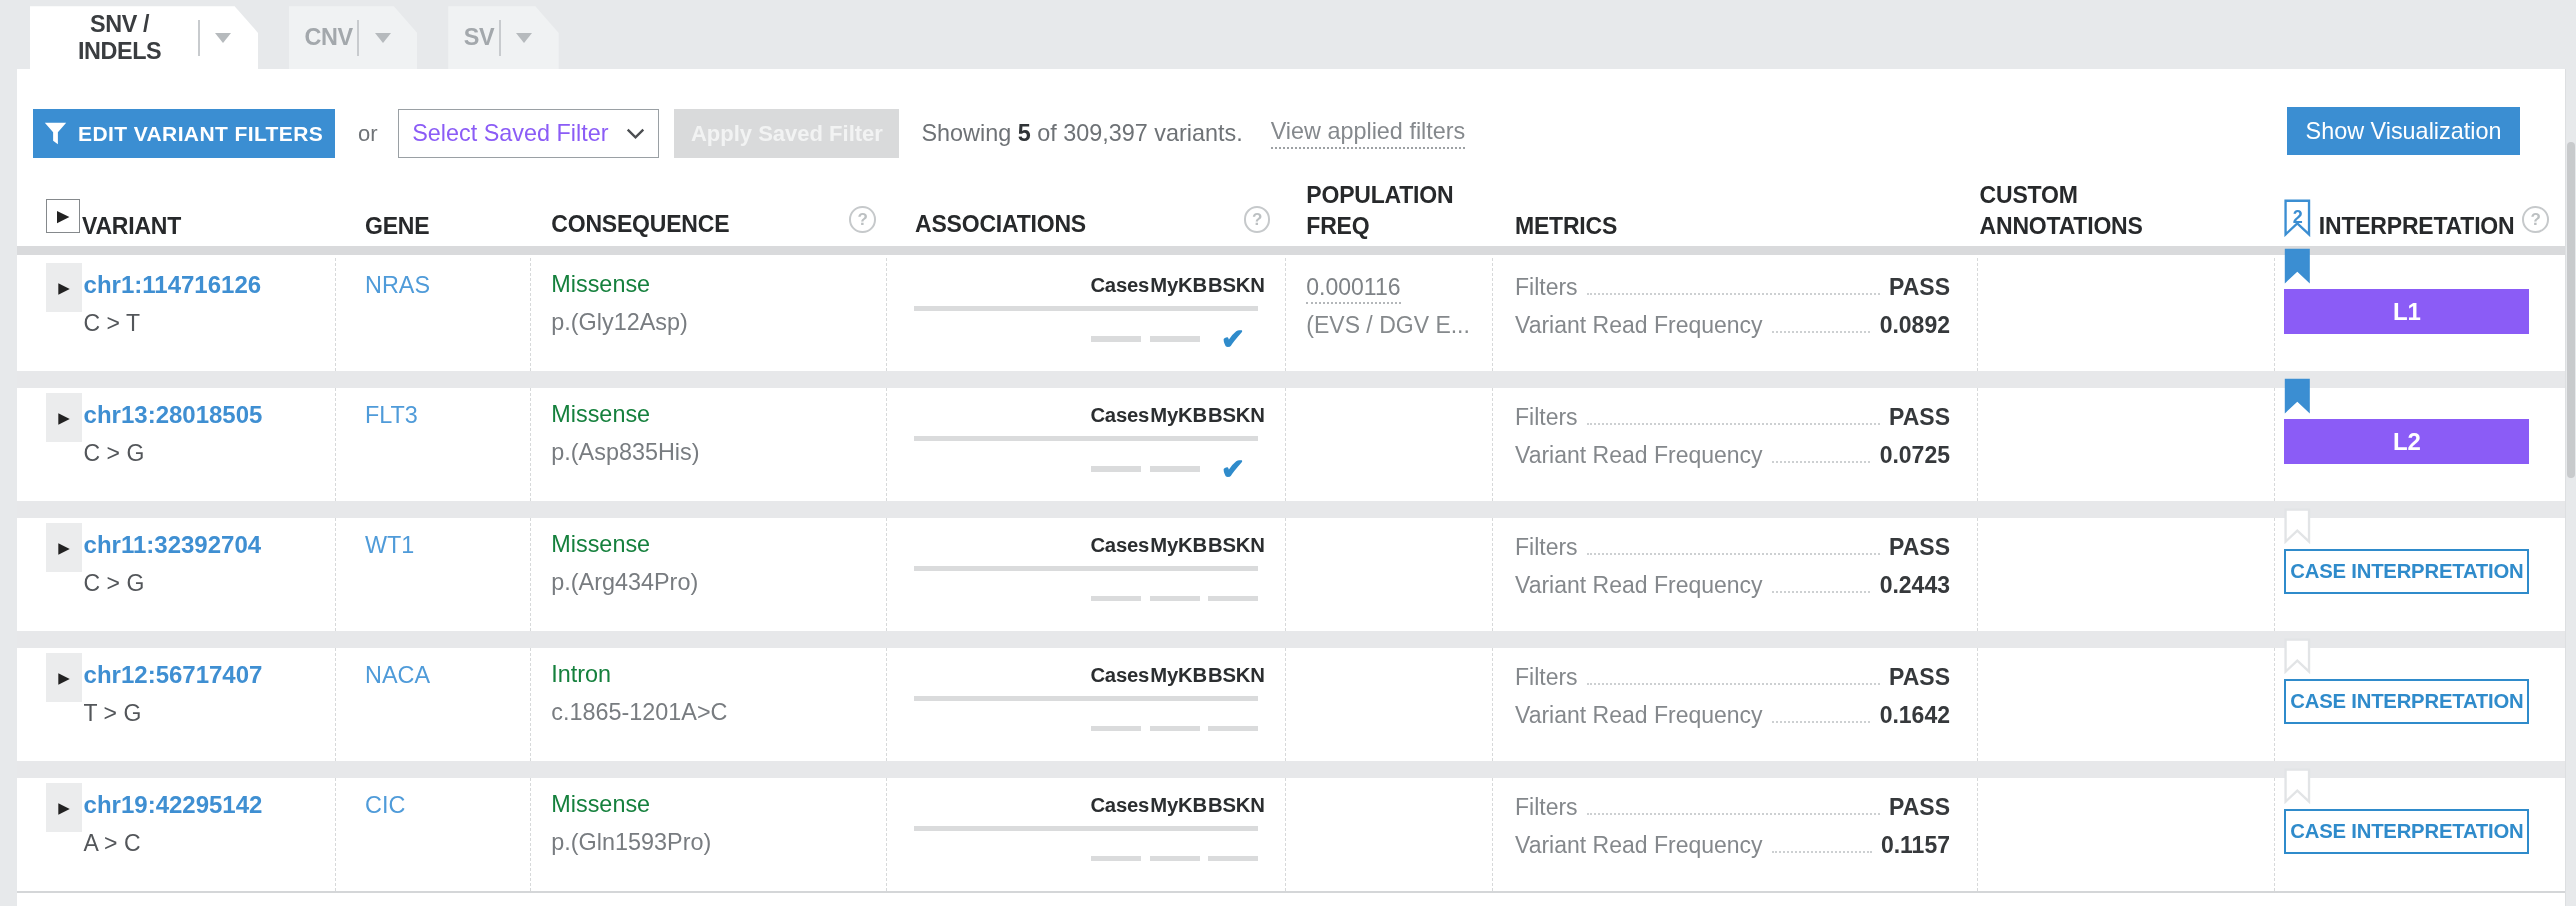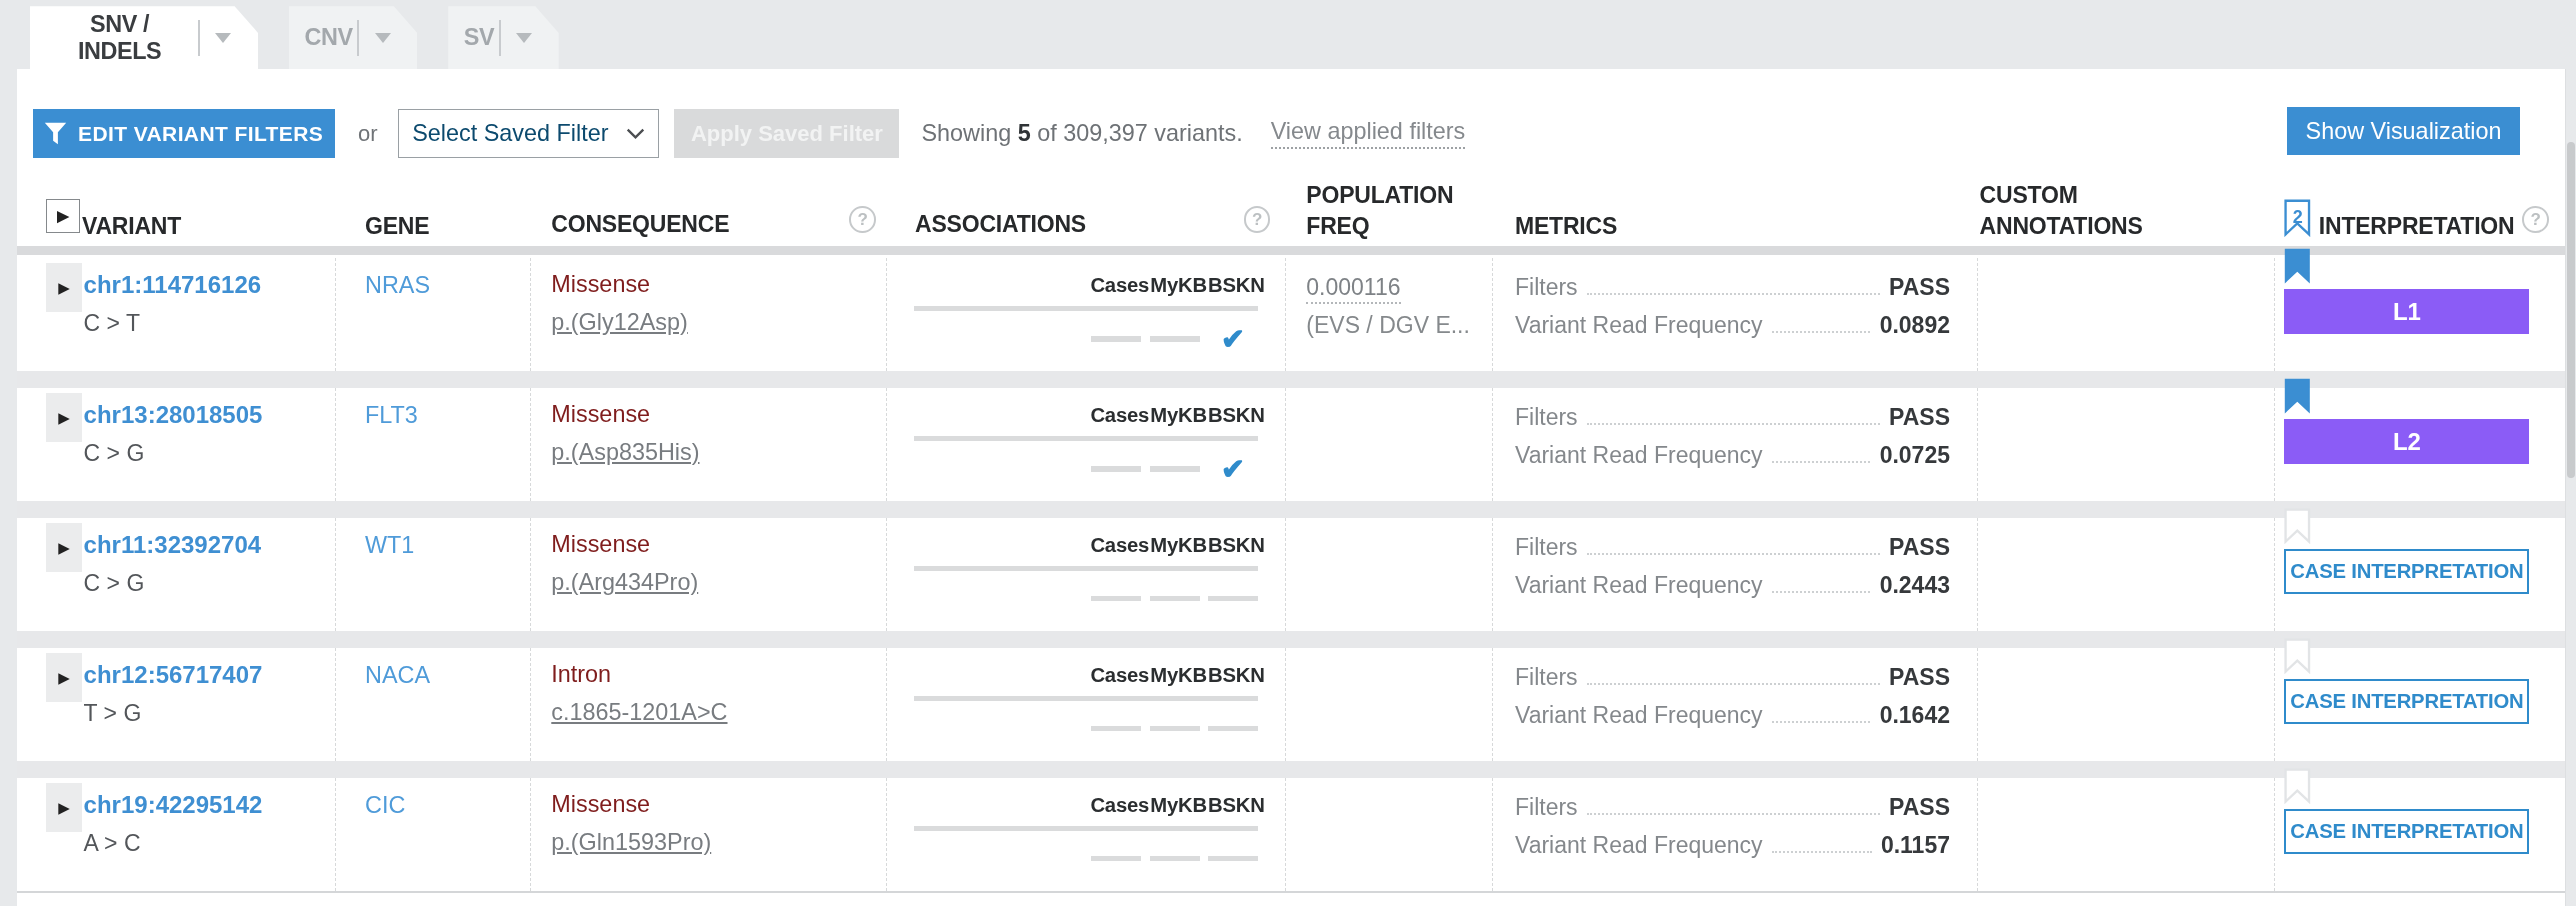--- a/index.html
+++ b/index.html
@@ -44,21 +44,21 @@
     display:flex; align-items:center; justify-content:center; gap:11px;
     font-weight:bold; font-size:21px; letter-spacing:0.4px; cursor:pointer;
     font-family:"Liberation Sans", sans-serif;
     text-align:right;
   }
   .btn-edit { width:302px; }
   .or-text { color:#6f7377; font-size:22px; margin:0 20.3px 0 23.4px; }
   .select-box {
     width:261px; height:49px; background:#fff; border:1.6px solid #9aa0a4;
     display:flex; align-items:center; justify-content:center; gap:17px;
-    font-size:23.4px; color:#0c4a6e; cursor:pointer;
+    font-size:23.4px; color:#8b5cf6; cursor:pointer;
   }
   .btn-disabled {
     width:225px; height:49px; margin-left:15.6px; background:#d9dadb; color:#f2f3f3;
     border:none; font-weight:bold; font-size:22px; display:flex; align-items:center; justify-content:center;
     font-family:"Liberation Sans", sans-serif;
   }
   .showing { margin-left:22px; font-size:23.4px; color:#6e7276; white-space:nowrap; }
   .showing b { color:#303437; }
   .view-filters {
     margin-left:28px; font-size:23.4px; color:#85898d; white-space:nowrap;
@@ -108,22 +108,22 @@
   .row-expander {
     margin:4.7px 0 0 29px; width:36px; height:49px; background:#ebeced;
     display:flex; align-items:center; justify-content:center; cursor:pointer;
   }
   .c-variant { padding:12.5px 0 0 1.6px; }
   .variant-link { display:block; color:#3f8fd2; font-weight:bold; font-size:24px; text-decoration:none; cursor:pointer; }
   .variant-change { margin-top:11px; color:#53565a; font-size:23px; }
   .c-gene { padding:14px 0 0 29px; }
   .gene-link { color:#4f9bd9; font-size:23.4px; text-decoration:none; cursor:pointer; }
   .c-cons { padding:12.5px 0 0 20.3px; }
-  .cons-type { color:#7f1d1d; font-size:23.4px; }
-  .cons-detail { margin-top:11px; color:#787c80; font-size:23.4px;text-decoration:underline; }
+  .cons-type { color:#15803d; font-size:23.4px; }
+  .cons-detail { margin-top:11px; color:#787c80; font-size:23.4px; }
 
   .assoc-block { width:344px; margin:15.6px 27px 0 auto; }
   .assoc-labels, .assoc-marks { display:grid; grid-template-columns:52px 50px 50px; gap:0 7.8px; justify-content:end; }
   .assoc-labels span { text-align:center; font-weight:bold; font-size:20.3px; color:#2b2e30; letter-spacing:-0.2px; }
   .assoc-rule { margin-top:9.4px; height:4.7px; background:#dadbdc; }
   .assoc-marks { margin-top:14px; height:28px; align-items:center; }
   .mark { display:flex; align-items:center; justify-content:center; }
   .mark.dash::after { content:""; width:50px; height:5.5px; background:#dadbdc; }
   .mark.check::after { content:"✔"; color:#2f8bcb; font-size:29px; font-weight:bold; line-height:1; }
 

